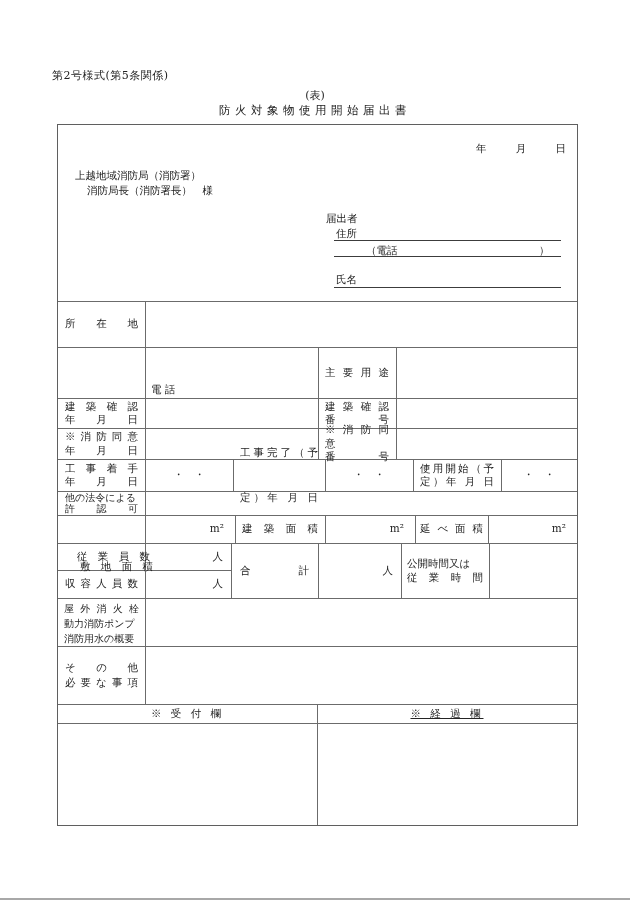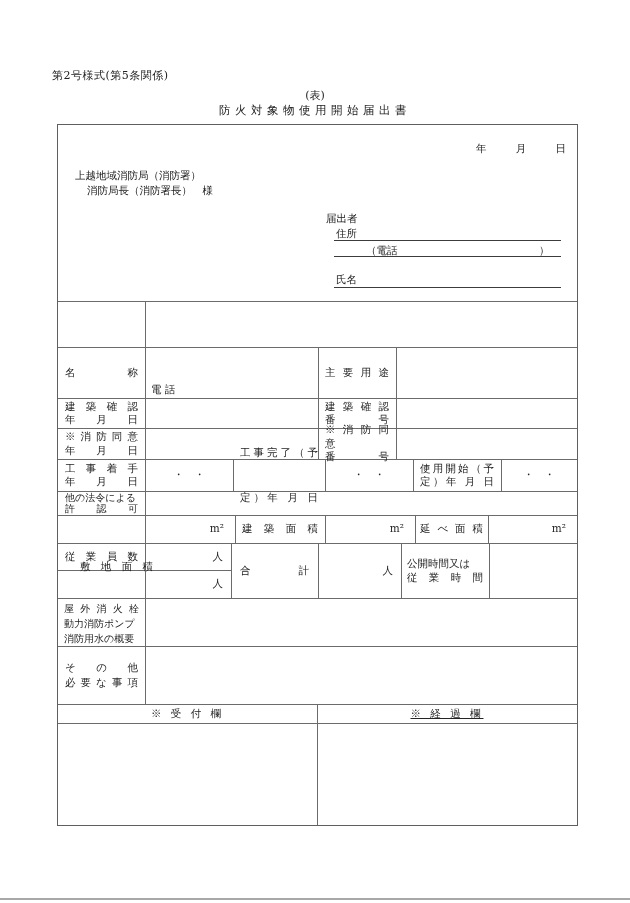--- a/index.html
+++ b/index.html
@@ -79,25 +79,25 @@
       <div class="vline" style="left:267px;top:390px;height:28px;"></div>
       <div class="vline" style="left:357px;top:390px;height:28px;"></div>
       <div class="vline" style="left:430px;top:390px;height:28px;"></div>
       <div class="vline" style="left:173px;top:418px;height:55px;"></div>
       <div class="vline" style="left:260px;top:418px;height:55px;"></div>
       <div class="vline" style="left:343px;top:418px;height:55px;"></div>
       <div class="vline" style="left:431px;top:418px;height:55px;"></div>
       <div class="vline" style="left:259px;top:579px;height:121px;"></div>
     </div>
 
+    <div class="cell" style="left:0;top:176px;width:87px;height:46px;">
+      <div class="jl">所 在 地</div>
+    </div>
     <div class="cell" style="left:87px;top:176px;width:432px;height:46px;"></div>
 
-    <div class="cell" style="left:0;top:222px;width:87px;height:51px;">
-      <div class="jl">名 称</div>
-    </div>
     <div class="cell" style="left:87px;top:222px;width:173px;height:51px;"></div>
     <div class="txt" style="left:93px;top:258px;">電 話</div>
     <div class="cell" style="left:260px;top:222px;width:78px;height:51px;">
       <div class="jl">主 要 用 途</div>
     </div>
     <div class="cell" style="left:338px;top:222px;width:181px;height:51px;"></div>
 
     <div class="cell" style="left:0;top:273px;width:87px;height:30px;">
       <div class="jl">建 築 確 認</div>
       <div class="jl">年 月 日</div>
@@ -160,25 +160,28 @@
     <div class="cell" style="left:267px;top:390px;width:90px;height:28px;padding:0 11px 0 7px;">
       <div class="rt">m²</div>
     </div>
     <div class="cell" style="left:357px;top:390px;width:73px;height:28px;padding:0 5px;">
       <div class="jl">延 べ 面 積</div>
     </div>
     <div class="cell" style="left:430px;top:390px;width:89px;height:28px;padding:0 11px 0 7px;">
       <div class="rt">m²</div>
     </div>
 
-    <div class="cell" style="left:0;top:418px;width:87px;height:27px;font-family:Liberation Serif, serif;">
+    <div class="cell" style="left:12px;top:418px;width:87px;height:27px;font-family:Liberation Serif, serif;">
       <div class="jl">従 業 員 数</div>
     </div>
     <div class="cell" style="left:87px;top:418px;width:86px;height:27px;padding:0 8px;">
       <div class="rt">人</div>
+    </div>
+    <div class="cell" style="left:0;top:445px;width:87px;height:28px;">
+      <div class="jl">収 容 人 員 数</div>
     </div>
     <div class="cell" style="left:87px;top:445px;width:86px;height:28px;padding:0 8px;">
       <div class="rt">人</div>
     </div>
     <div class="cell" style="left:173px;top:418px;width:87px;height:55px;padding:0 9px;">
       <div class="jl">合 計</div>
     </div>
     <div class="cell" style="left:260px;top:418px;width:83px;height:55px;padding:0 8px;">
       <div class="rt">人</div>
     </div>

